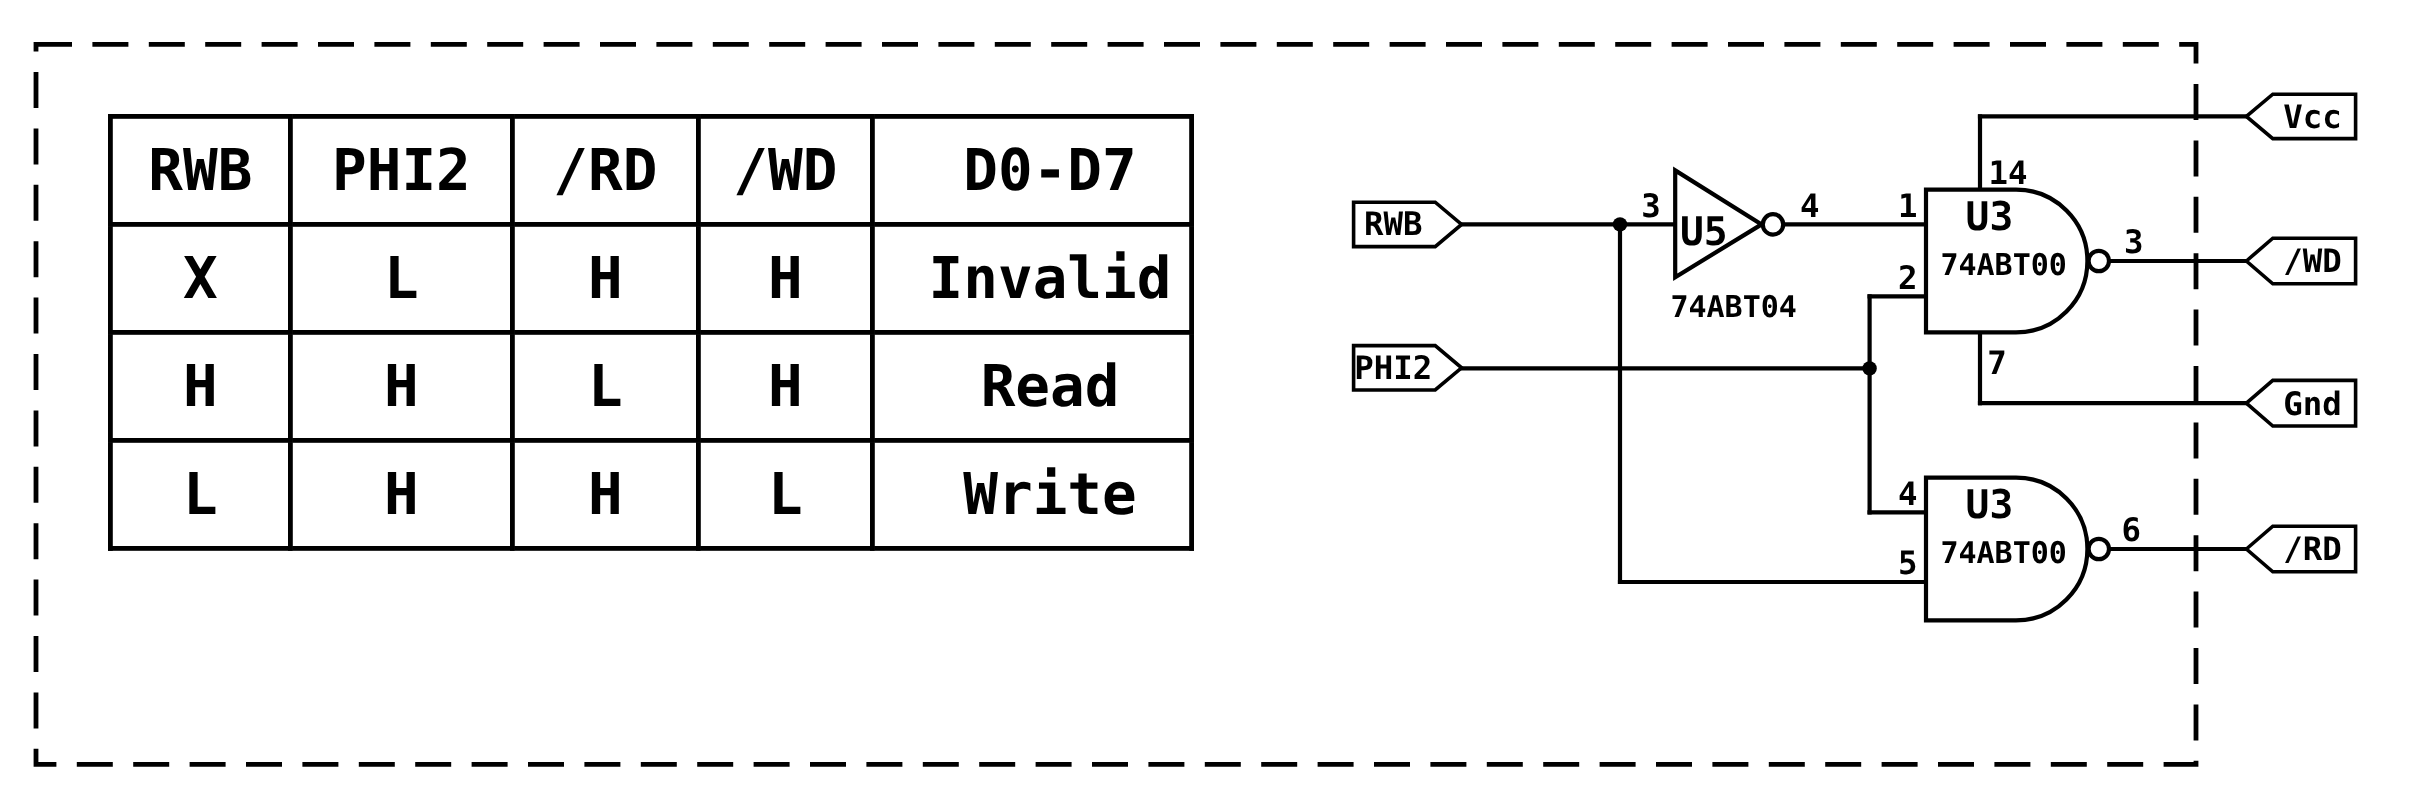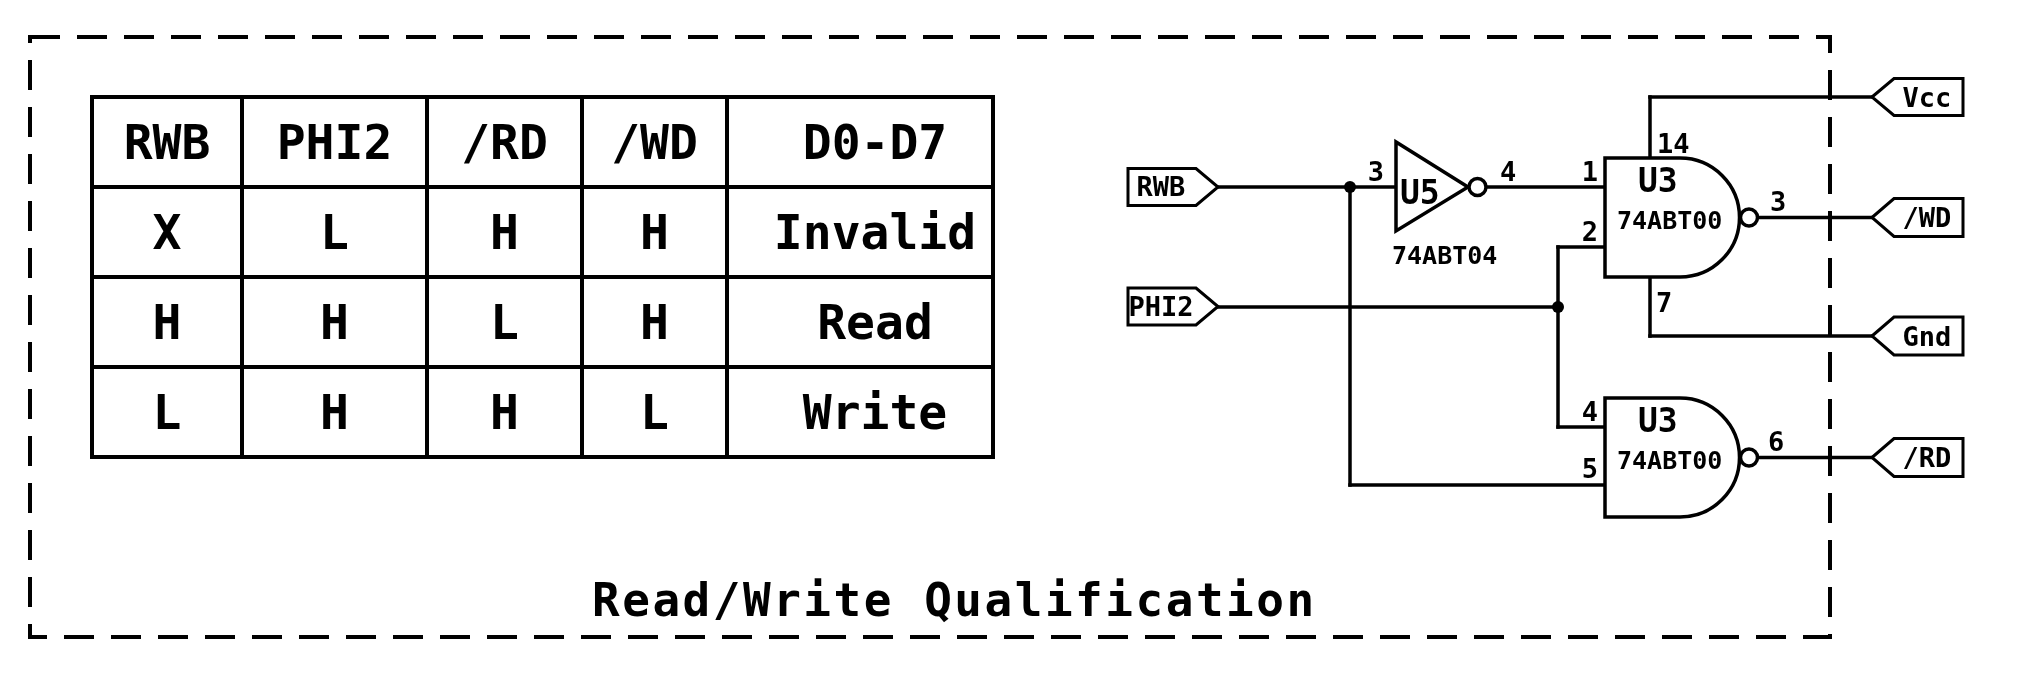--- a/index.html
+++ b/index.html
@@ -177,15 +177,14 @@
     <g>
       <polygon class="tagshape" points="1872,336 1894,317 1963,317 1963,355 1894,355"></polygon>
       <text class="tag" x="1927" y="346">Gnd</text>
     </g>
     <g>
       <polygon class="tagshape" points="1872,457.5 1894,438.5 1963,438.5 1963,476.5 1894,476.5"></polygon>
       <text class="tag" x="1927" y="467">/RD</text>
     </g>
   </svg>
 
-  <div id="sheet-title">Read/Write Qualification</div>
 
 </div>
 
 </body></html>

